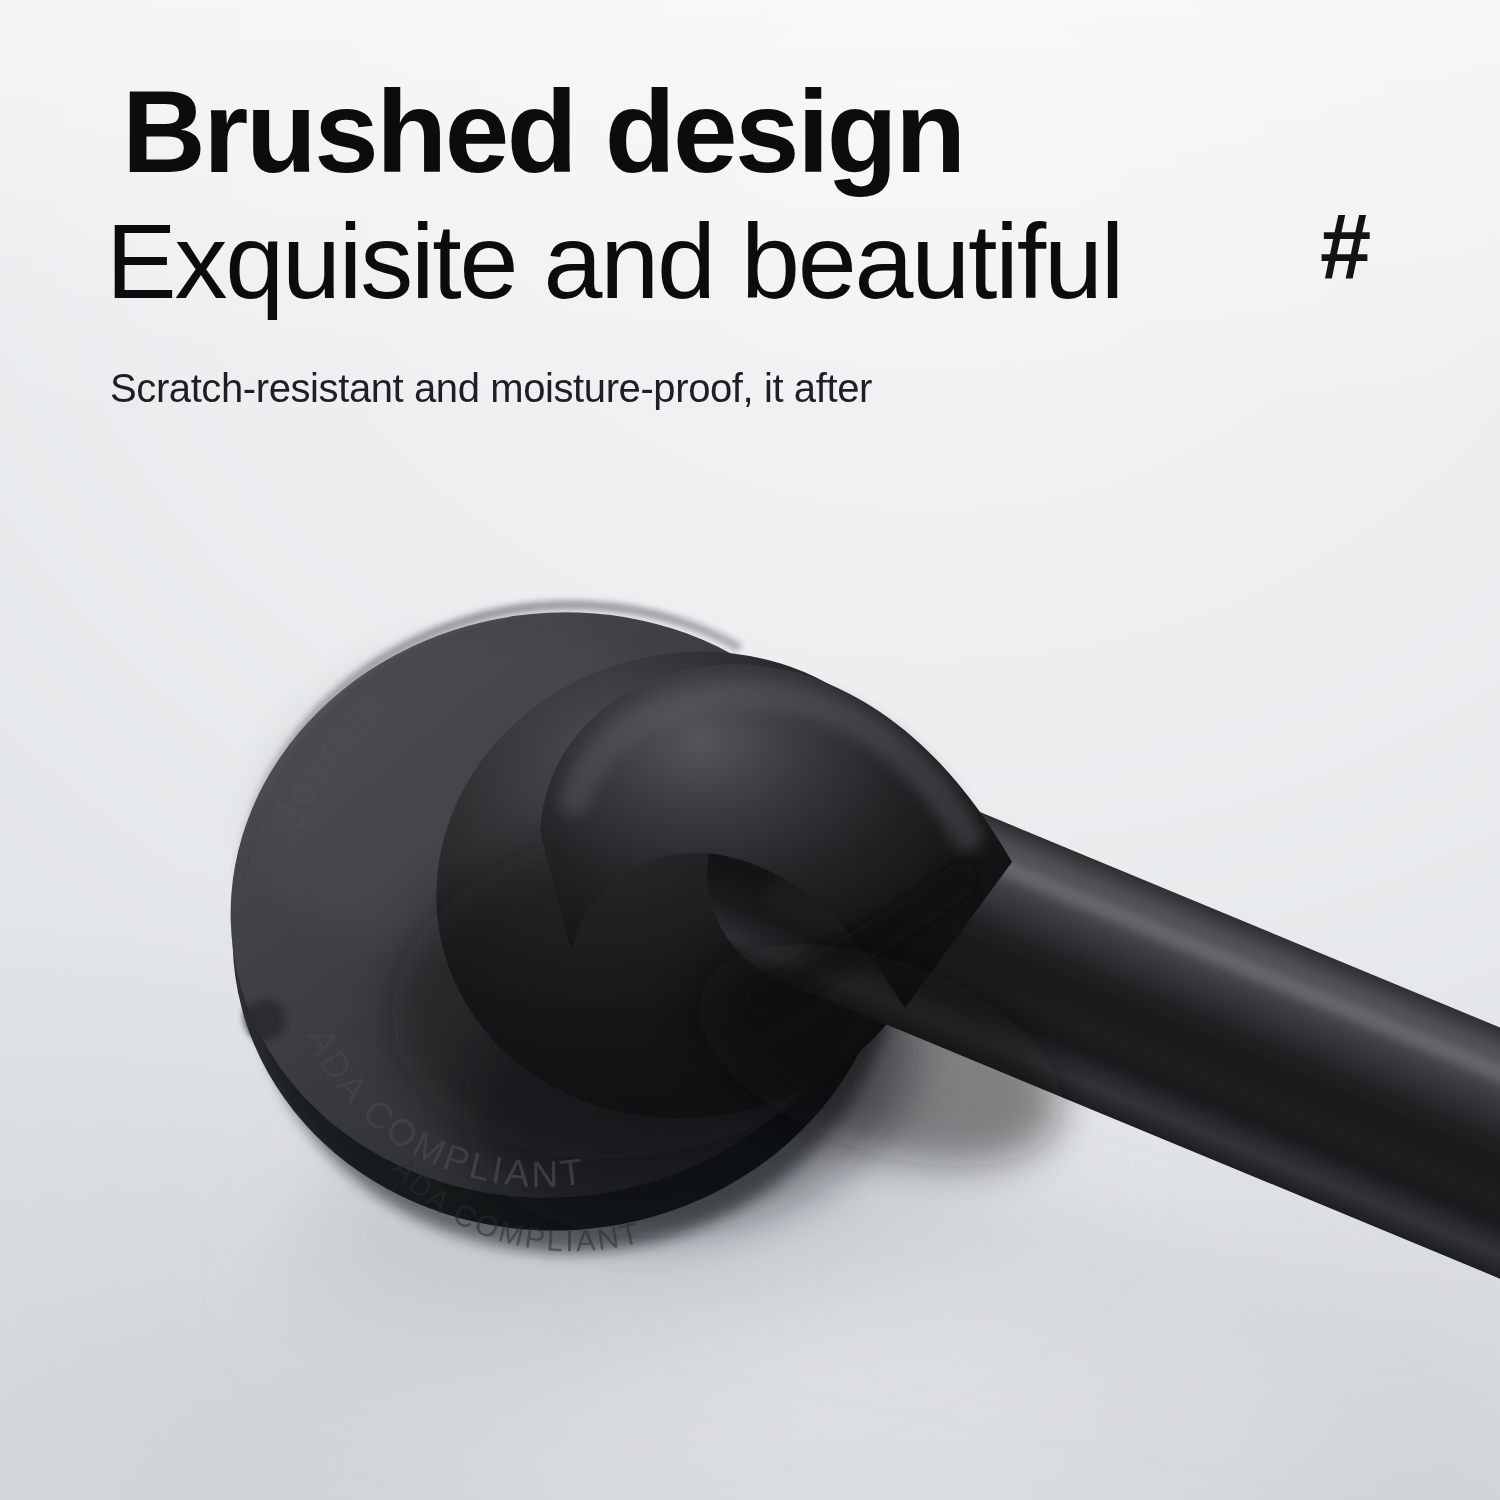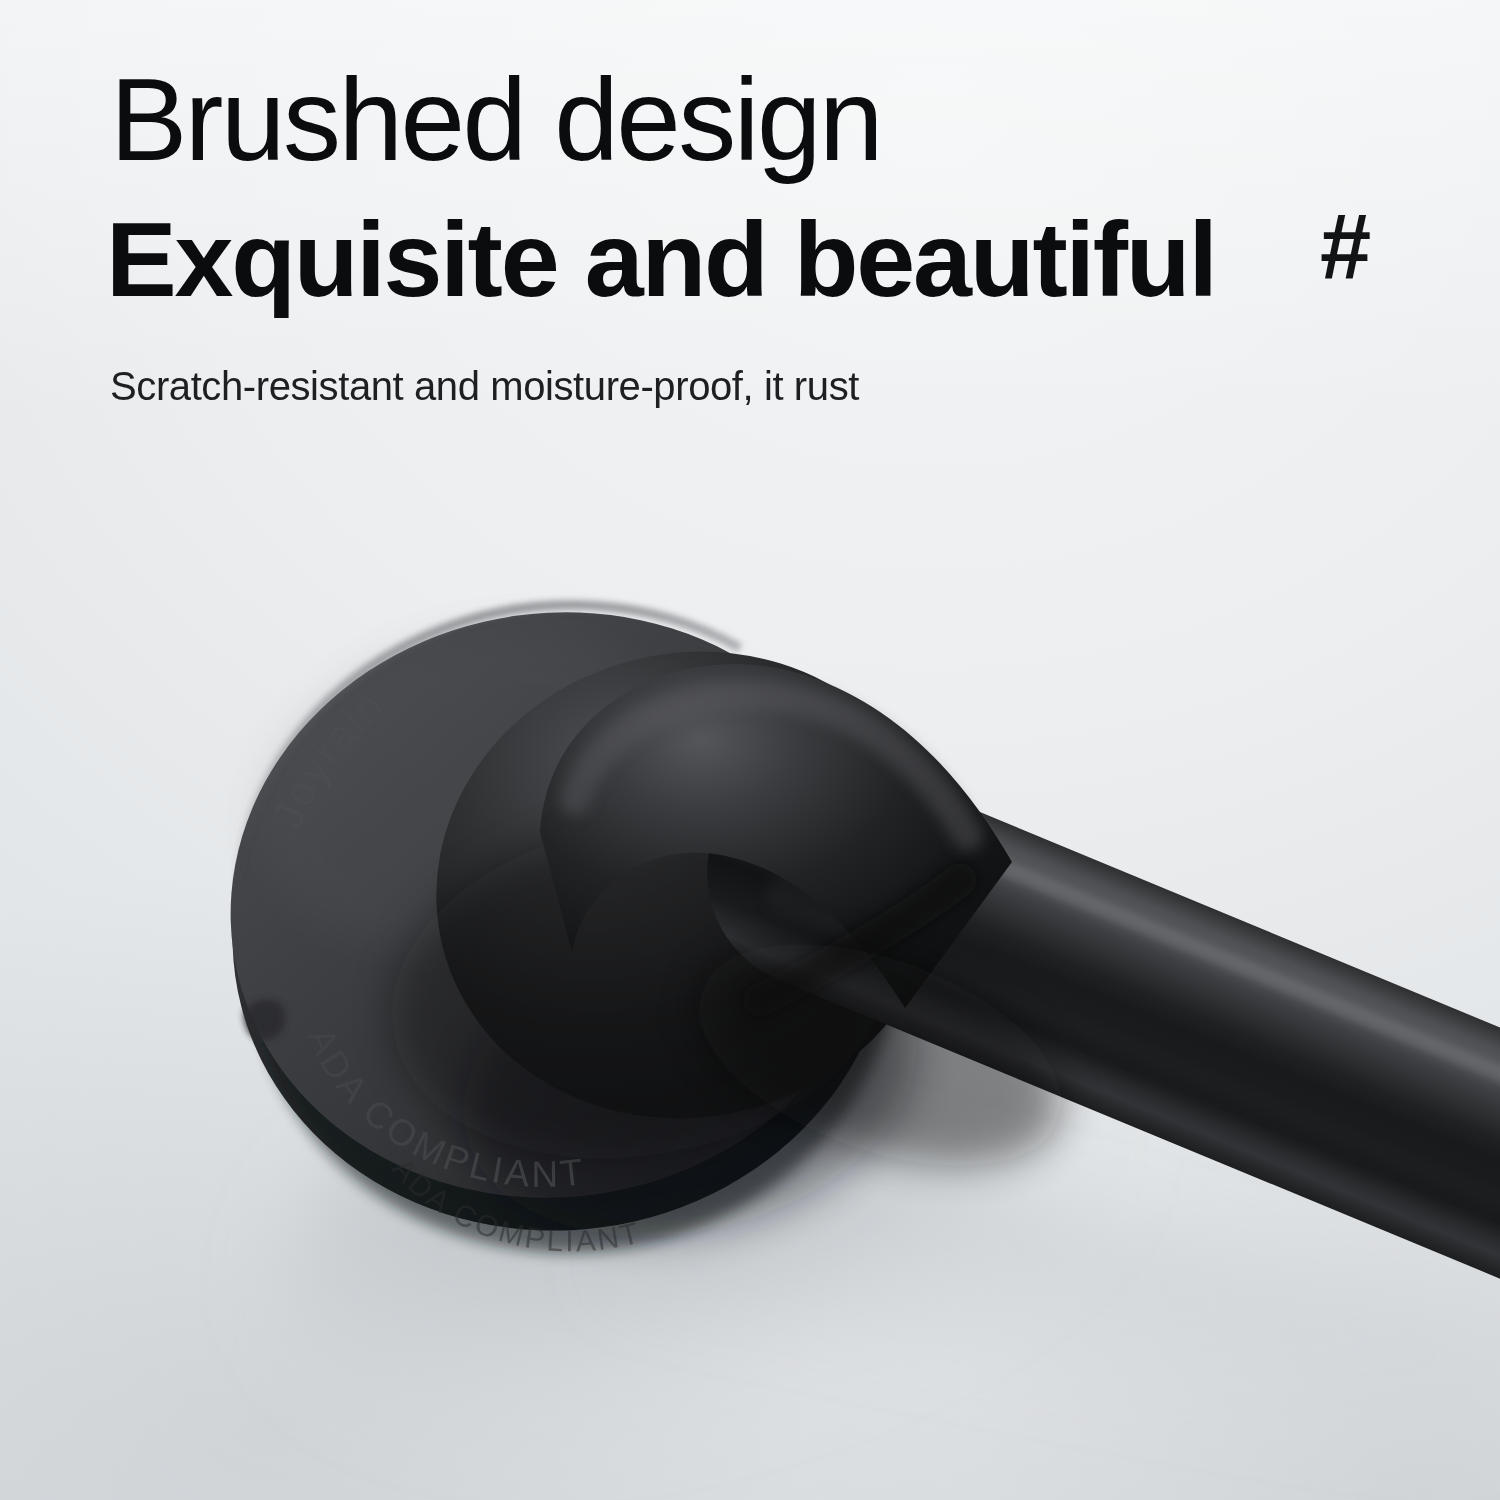--- a/index.html
+++ b/index.html
@@ -32,34 +32,34 @@
   
   .copy {
     position: absolute;
     left: 106px;
     top: 58px;
     width: 1120px;
     z-index: 6;
   }
   .headline-1 {
     font-size: 116px;
-    font-weight: 400;
+    font-weight: 700;
     line-height: 1.0;
     letter-spacing: -2.5px;
     color: #0b0c0d;
-    margin: 4px;
+    margin: 16px;
     white-space: nowrap;
   }
   .headline-2 {
     font-size: 106px;
-    font-weight: 700;
+    font-weight: 400;
     line-height: 1.0;
     letter-spacing: -2.2px;
     color: #0b0c0d;
-    margin: 28px 0 0 0;
+    margin: 18px 0 0 0;
     white-space: nowrap;
   }
   .subcopy {
     margin: 46px 0 0 4px;
     font-size: 40px;
     font-weight: 400;
     line-height: 1.42;
     color: #1d2022;
     letter-spacing: -0.4px;
     max-width: 1000px;
@@ -266,19 +266,19 @@
       <ellipse cx="880" cy="1055" rx="190" ry="95" transform="rotate(20 880 1055)" fill="#0c0d0e" opacity="0.45" filter="url(#blurMed)"></ellipse>
     </svg>
   </div>
 
   <div class="vignette"></div>
 
   <div class="copy">
     <h1 class="headline-1">Brushed design</h1>
     <h2 class="headline-2">Exquisite and beautiful</h2>
     <p class="subcopy">
-      <span>Scratch-resistant and moisture-proof, it rust</span>
+      <span>Scratch-resistant and moisture-proof, it after</span>
     </p>
   </div>
 
   <div class="hash-mark">#</div>
 
 </div>
 
 </body></html>

